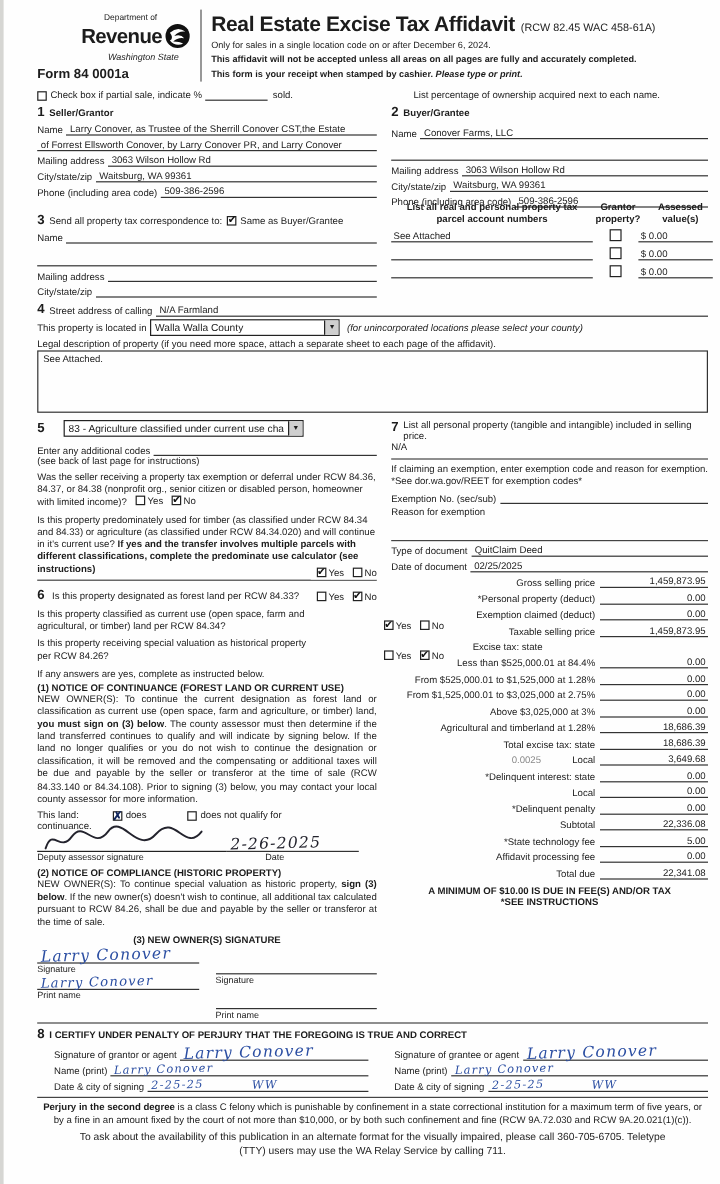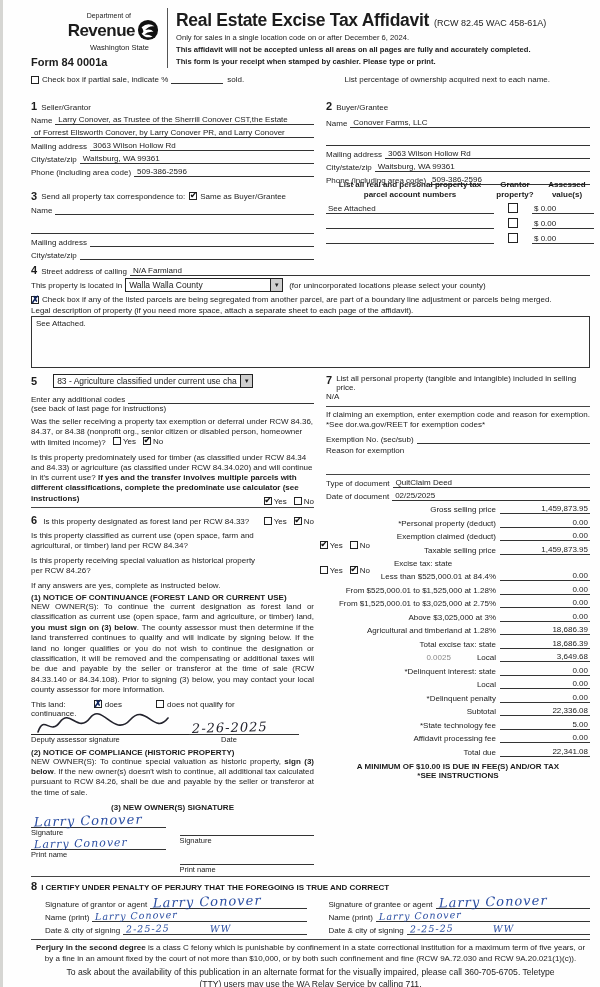--- a/index.html
+++ b/index.html
@@ -2,49 +2,49 @@
 <html><head>
 <meta charset="utf-8">
 <style>
   *{box-sizing:border-box;margin:0;padding:0}
   html,body{background:#e9e9e7}
   body{width:600px;font-family:"Liberation Sans",sans-serif;font-size:8px;color:#1c1c1c;-webkit-font-smoothing:antialiased}
   #page{width:600px;min-height:987px;background:#fefefe;padding:8px 10px 6px 28px;position:relative;border-left:3px solid #d6d6d3}
   .row{display:flex}
   .grow{flex:1}
   .b{font-weight:bold}
-  .i{}
+  .i{font-style:italic}
   .center{text-align:center}
   
   .hdr{display:flex;align-items:stretch;margin-bottom:6px}
   .logo{width:128px;padding-top:4px;flex:none}
   .logo .dsm{font-size:7px;text-align:right;padding-right:28px}
   .logo-line1{display:flex;align-items:center;justify-content:flex-end}
   .logo .rev{font-size:17px;font-weight:bold;letter-spacing:-.5px}
-  .logo .wst{font-size:7.5px;text-align:right;padding-right:10px}
+  .logo .wst{font-size:7.5px;font-style:italic;text-align:right;padding-right:10px}
   .logo .fnum{font-size:11px;font-weight:bold;margin-top:4px}
   .hdiv{width:1px;background:#555;margin:0 8px;flex:none}
   .titleblk{flex:1;padding-top:2px}
   .title-line{display:flex;align-items:baseline;gap:5px}
   .t1{font-size:17.5px;font-weight:bold;letter-spacing:-.3px}
   .t2{font-size:9px}
   .sub{font-size:7.6px;line-height:1.3;margin-top:2px}
   
   .cb{display:inline-block;width:8px;height:8px;border:1px solid #222;position:relative;vertical-align:-1px;background:#fff;flex:none}
   .cb.checked::after{content:"✔";position:absolute;top:-3px;left:-.5px;font-size:9px;color:#111}
   .cb.hand.checked::after{content:"✗";font-size:10px;font-weight:bold;top:-3px;left:-1px;color:#10265e}
   .yn{white-space:nowrap;display:inline-flex;gap:2px;}
   .yn .cb{margin-left:5px}
   
   .field{display:flex;align-items:flex-end;margin-top:3px}
   .lbl{white-space:nowrap;padding-right:3px}
   .line{flex:1;border-bottom:1px solid #333;min-height:10px;padding:0 3px}
   .secnum{font-weight:bold;font-size:11px;padding-right:4px}
   .sechead{display:flex;align-items:baseline}
-  .sectitle{font-weight:normal;font-size:8px}
+  .sectitle{font-weight:bold;font-size:8px}
   
   .cols{display:flex;gap:12px}
   .colL{width:283px;flex:none}
   .colR{flex:1}
   
   .dd{display:inline-flex;align-items:stretch;border:1.5px solid #222;background:#fff;height:14px;vertical-align:middle}
   .dd .ddtxt{padding:1px 3px 0;white-space:nowrap;overflow:hidden;font-size:8.5px}
   .dd .ddarrow{width:12px;border-left:1px solid #222;background:#cfcfcf;display:flex;align-items:center;justify-content:center;font-size:6px;flex:none}
   
   .legalbox{border:1.2px solid #333;height:52px;padding:2px 4px;margin-top:1px}
@@ -95,21 +95,21 @@
       <div class="title-line">
         <span class="t1">Real Estate Excise Tax Affidavit</span>
         <span class="t2">(RCW 82.45 WAC 458-61A)</span>
       </div>
       <div class="sub">Only for sales in a single location code on or after December 6, 2024.</div>
       <div class="sub b">This affidavit will not be accepted unless all areas on all pages are fully and accurately completed.</div>
       <div class="sub b"><span>This form is your receipt when stamped by cashier.</span> <span class="i">Please type or print.</span></div>
     </div>
   </div>
 
-  <div class="row" style="align-items:flex-end;margin-bottom:16px">
+  <div class="row" style="align-items:flex-end;margin-bottom:4px">
     <span class="cb"></span>
     <span class="lbl" style="padding-left:3px">Check box if partial sale, indicate %</span>
     <span class="line" style="max-width:52px"></span>
     <span class="lbl" style="padding-left:4px">sold.</span>
     <span class="grow"></span>
     <span style="padding-right:40px">List percentage of ownership acquired next to each name.</span>
   </div>
 
   <div class="cols">
     <div class="colL">
@@ -218,24 +218,20 @@
       <span class="lbl">Street address of calling</span>
       <span class="line">N/A Farmland</span>
     </div>
     <div class="row" style="align-items:center;margin-top:2px">
       <span class="lbl">This property is located in</span>
       <span class="dd" style="width:158px">
         <span class="ddtxt grow">Walla Walla County</span>
         <span class="ddarrow">▼</span>
       </span>
       <span class="i" style="padding-left:6px">(for unincorporated locations please select your county)</span>
-    </div>
-    <div class="row" style="align-items:flex-start;margin-top:3px">
-      <span class="cb hand checked" style="margin-top:1px"></span>
-      <span style="padding-left:3px">Check box if any of the listed parcels are being segregated from another parcel, are part of a boundary line adjustment or parcels being merged.</span>
     </div>
     <div style="margin-top:2px">Legal description of property (if you need more space, attach a separate sheet to each page of the affidavit).</div>
     <div class="legalbox">
       <span>See Attached.</span>
     </div>
   </div>
 
   <div class="cols" style="margin-top:6px">
 
     <div class="colL">

